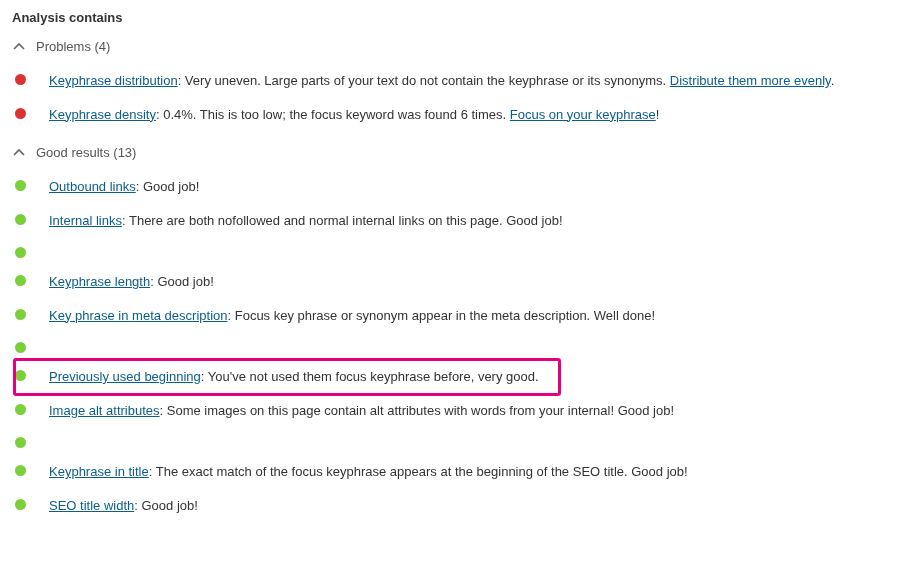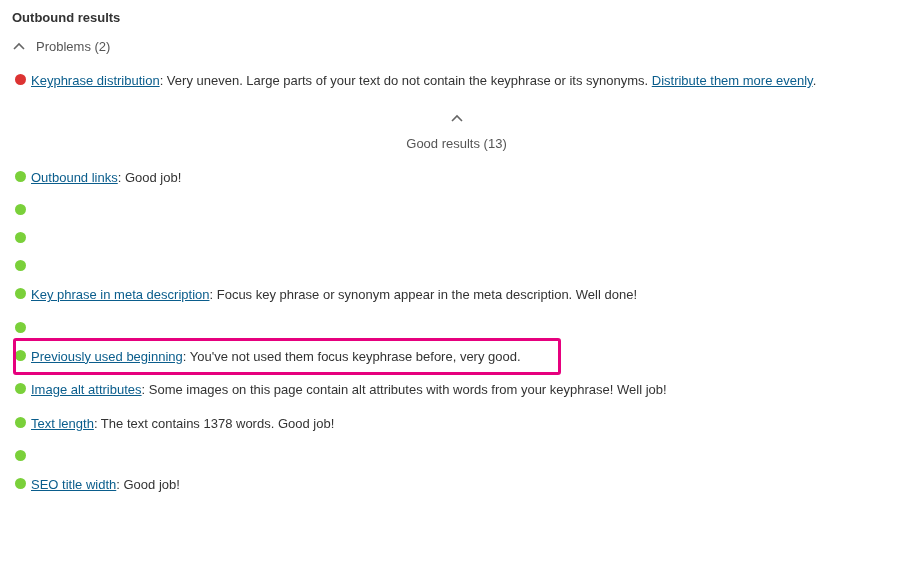--- a/index.html
+++ b/index.html
@@ -32,21 +32,21 @@
     width: 14px;
     height: 14px;
   }
   .section-label {
     color: #555;
     font-size: 13px;
   }
   .item-row {
     display: flex;
     align-items: flex-start;
-    gap: 5px;
+    gap: 23px;
     padding: 7px 0 7px 3px;
     line-height: 1.5;
   }
   .bullet {
     width: 11px;
     height: 11px;
     border-radius: 50%;
     flex: 0 0 11px;
     margin-top: 3px;
   }
@@ -71,79 +71,85 @@
     left: 1px;
     right: -6px;
     top: -2px;
     bottom: -2px;
     width: 548px;
   }
 </style>
 </head>
 <body>
 
-<div class="title">Outbound results</div>
+<div class="title">Analysis contains</div>
 
 <div class="section-header">
   <span class="chev">
     <svg width="12" height="12" viewBox="0 0 12 12">
         <path d="M1 8 L6 3 L11 8" fill="none" stroke="#666" stroke-width="1.6"></path>
       </svg>
   </span>
-  <span class="section-label">Problems (2)</span>
+  <span class="section-label">Problems (4)</span>
 </div>
 <div id="problems-body">
     <div class="item-row">
       <span class="bullet red"></span>
       <span class="item-text"><a href="#">Keyphrase distribution</a><span>: Very uneven. Large parts of your text do not contain the keyphrase or its synonyms. </span><a href="#">Distribute them more evenly</a><span>.</span></span>
     </div>
+    <div class="item-row">
+      <span class="bullet red"></span>
+      <span class="item-text"><a href="#">Keyphrase density</a><span>: 0.4%. This is too low; the focus keyword was found 6 times. </span><a href="#">Focus on your keyphrase</a><span>!</span></span>
+    </div>
   </div>
 
-<div class="section-header" style="margin-top:14px;flex-direction:column;">
+<div class="section-header" style="margin-top:14px;">
   <span class="chev">
     <svg width="12" height="12" viewBox="0 0 12 12">
         <path d="M1 8 L6 3 L11 8" fill="none" stroke="#666" stroke-width="1.6"></path>
       </svg>
   </span>
   <span class="section-label">Good results (13)</span>
 </div>
 <div id="good-body">
     <div class="item-row">
       <span class="bullet green"></span>
       <span class="item-text"><a href="#">Outbound links</a><span>: Good job!</span></span>
     </div>
     <div class="item-row">
       <span class="bullet green"></span>
+      <span class="item-text"><a href="#">Internal links</a><span>: There are both nofollowed and normal internal links on this page. Good job!</span></span>
     </div>
     <div class="item-row">
       <span class="bullet green"></span>
     </div>
     <div class="item-row">
       <span class="bullet green"></span>
+      <span class="item-text"><a href="#">Keyphrase length</a><span>: Good job!</span></span>
     </div>
     <div class="item-row">
       <span class="bullet green"></span>
       <span class="item-text"><a href="#">Key phrase in meta description</a><span>: Focus key phrase or synonym appear in the meta description. Well done!</span></span>
     </div>
     <div class="item-row">
       <span class="bullet green"></span>
     </div>
     <div class="item-row highlight-box">
       <div class="highlight-border"></div>
       <span class="bullet green"></span>
       <span class="item-text"><a href="#">Previously used beginning</a><span>: You've not used them focus keyphrase before, very good.</span></span>
     </div>
     <div class="item-row">
       <span class="bullet green"></span>
-      <span class="item-text"><a href="#">Image alt attributes</a><span>: Some images on this page contain alt attributes with words from your keyphrase! Well job!</span></span>
+      <span class="item-text"><a href="#">Image alt attributes</a><span>: Some images on this page contain alt attributes with words from your internal! Good job!</span></span>
     </div>
     <div class="item-row">
       <span class="bullet green"></span>
-      <span class="item-text"><a href="#">Text length</a><span>: The text contains 1378 words. Good job!</span></span>
     </div>
     <div class="item-row">
       <span class="bullet green"></span>
+      <span class="item-text"><a href="#">Keyphrase in title</a><span>: The exact match of the focus keyphrase appears at the beginning of the SEO title. Good job!</span></span>
     </div>
     <div class="item-row">
       <span class="bullet green"></span>
       <span class="item-text"><a href="#">SEO title width</a><span>: Good job!</span></span>
     </div>
   </div>
 
 </body></html>

